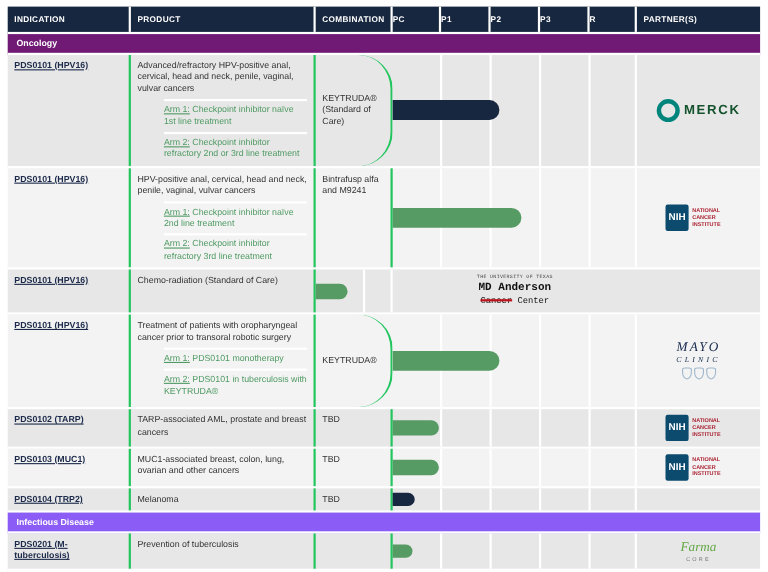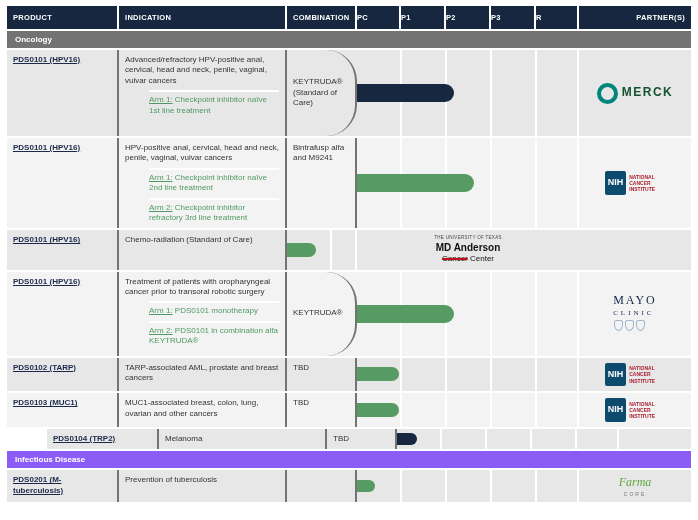--- a/index.html
+++ b/index.html
@@ -3,35 +3,35 @@
 <meta charset="utf-8">
 <style>
   html,body{margin:0;padding:0;}
   body{width:698px;height:520px;background:#fff;font-family:"Liberation Sans",sans-serif;overflow:hidden;}
   .wrap{padding:6px 7px 0;}
 
   
   .header-row{display:grid;grid-template-columns:112px 168px 70px 44px 45px 45px 45px 43px 112px;color:#fff;border-bottom:2px solid #fff;}
   .hcell{font-size:7.5px;font-weight:bold;letter-spacing:.3px;padding:7px 6px;border-right:2px solid #fff;}
   .hcell.center{text-align:left;padding-left:0;padding-right:0;}
-  .hcell:last-child{border-right:none;text-align:right;}
+  .hcell:last-child{border-right:none;text-align:left;}
 
   .section-band{color:#fff;font-size:8px;font-weight:bold;padding:4px 8px;border-bottom:2px solid #fff;}
 
   
   .row{display:grid;grid-template-columns:112px 168px 70px 222px 112px;border-bottom:2px solid #fff;}
   .bg-a{background:#e7e7e7;}
   .bg-b{background:#f3f3f3;}
-  .cell{border-right:2px solid #737373;padding:5px 6px;font-size:8px;color:#333;line-height:1.3;}
+  .cell{border-right:2px solid #22c55e;padding:5px 6px;font-size:8px;color:#333;line-height:1.3;}
   .row .cell:last-child{border-right:none;}
   .row-tall1{min-height:86px;}
   .row-tall2{min-height:68px;}
   .row-tall3{min-height:84px;}
   .row-med{min-height:30px;}
-  .row-short{min-height:20px;margin-left:40px;}
+  .row-short{min-height:20px;}
   .row-inf{min-height:25px;}
 
   .product-link{color:#1b2a4a;font-weight:bold;text-decoration:underline;cursor:pointer;}
   .arm{border-top:2px solid #fff;margin-top:4px;padding-top:3px;color:#4f9a63;margin-left:24px;}
   .arm-label{text-decoration:underline;}
   .combo.v-center{display:flex;align-items:center;border-radius:31px;}
 
   
   .phases{position:relative;display:flex;align-items:center;padding:0;border-right:2px solid #fff;}
   .phases::before{content:"";position:absolute;inset:0;pointer-events:none;background:
@@ -44,64 +44,68 @@
   .row-short .bar,.row-inf .bar{height:12px;border-radius:0 6px 6px 0;}
 
   
   .partner{display:flex;align-items:center;justify-content:center;}
   .logo-merck{display:flex;align-items:center;gap:4px;}
   .merck-ball{width:13px;height:13px;border:4px solid #00857c;border-radius:50%;display:inline-block;}
   .merck-text{color:#14532d;font-weight:bold;font-size:12px;letter-spacing:1.5px;}
   .logo-nih{display:flex;align-items:center;gap:3px;}
   .nih-box{background:#0c4a6e;color:#fff;font-weight:bold;font-size:9px;padding:6px 3px;border-radius:2px;}
   .nih-red{color:#aa1e2e;font-size:5px;font-weight:bold;line-height:1.25;width:36px;}
-  .logo-mda{text-align:center;}
+  .logo-mda{text-align:center;font-family:Liberation Mono, monospace;}
   .mda-top{font-size:4.5px;color:#444;letter-spacing:.3px;}
   .mda-name{font-size:10px;font-weight:bold;color:#111;}
   .mda-cc{font-size:8px;color:#111;}
   .mda-strike{text-decoration:line-through;text-decoration-color:#c0111a;text-decoration-thickness:2px;}
-  .logo-mayo{}
+  .logo-mayo{text-align:center;font-style:italic;}
   .mayo-name{font-family:"Liberation Serif",serif;font-size:12px;letter-spacing:2px;color:#14284b;}
   .mayo-sub{font-family:"Liberation Serif",serif;font-size:7px;letter-spacing:3px;color:#14284b;}
   .mayo-shields{margin-top:2px;}
   .shield{width:7px;height:9px;border:1px solid #9db6cc;border-radius:3px 3px 50% 50%/2px 2px 60% 60%;display:inline-block;margin:0 1px;}
   .logo-farma{text-align:center;}
   .farma-script{font-family:"Liberation Serif",serif;font-style:italic;color:#61a744;font-size:12px;}
   .farma-core{font-size:5px;letter-spacing:2px;color:#777;}
 </style>
 </head>
 <body>
 
 <div class="wrap">
 
   <div class="header-row" style="background: rgb(24, 39, 64);">
+    <div class="hcell">INDICATION</div>
     <div class="hcell">PRODUCT</div>
-    <div class="hcell">INDICATION</div>
     <div class="hcell">COMBINATION</div>
     <div class="hcell center">PC</div>
     <div class="hcell center">P1</div>
     <div class="hcell center">P2</div>
     <div class="hcell center">P3</div>
     <div class="hcell center">R</div>
     <div class="hcell">PARTNER(S)</div>
   </div>
 
-  <div class="section-band" style="background: #737373;">
+  <div class="section-band" style="background: #701a75;">
     <span>Oncology</span>
   </div>
 
   <div class="row bg-a row-tall1">
     <div class="cell">
       <span class="product-link">PDS0101 (HPV16)</span>
     </div>
     <div class="cell">
       <div>Advanced/refractory HPV-positive anal, cervical, head and neck, penile, vaginal, vulvar cancers</div>
       <div class="arm">
         <span class="arm-label">Arm 1:</span>
         <span>Checkpoint inhibitor naïve 1st line treatment</span>
+      </div>
+      <div class="arm">
+        <span class="arm-label">Arm 2:</span>
+        <span>Checkpoint inhibitor refractory 2nd or 3rd line treatment</span>
       </div>
     </div>
     <div class="cell combo v-center">
       <span>KEYTRUDA® (Standard of Care)</span>
     </div>
     <div class="cell phases">
       <div class="bar" style="width: 44%; background: rgb(24, 39, 64);"></div>
     </div>
     <div class="cell partner">
       <div class="logo-merck">
@@ -167,21 +171,21 @@
       <span class="product-link">PDS0101 (HPV16)</span>
     </div>
     <div class="cell">
       <div>Treatment of patients with oropharyngeal cancer prior to transoral robotic surgery</div>
       <div class="arm">
         <span class="arm-label">Arm 1:</span>
         <span>PDS0101 monotherapy</span>
       </div>
       <div class="arm">
         <span class="arm-label">Arm 2:</span>
-        <span>PDS0101 in combination alfa KEYTRUDA®</span>
+        <span>PDS0101 in tuberculosis with KEYTRUDA®</span>
       </div>
     </div>
     <div class="cell combo v-center">
       <span>KEYTRUDA®</span>
     </div>
     <div class="cell phases">
       <div class="bar" style="width: 44%; background: rgb(87, 155, 100);"></div>
     </div>
     <div class="cell partner">
       <div class="logo-mayo">

